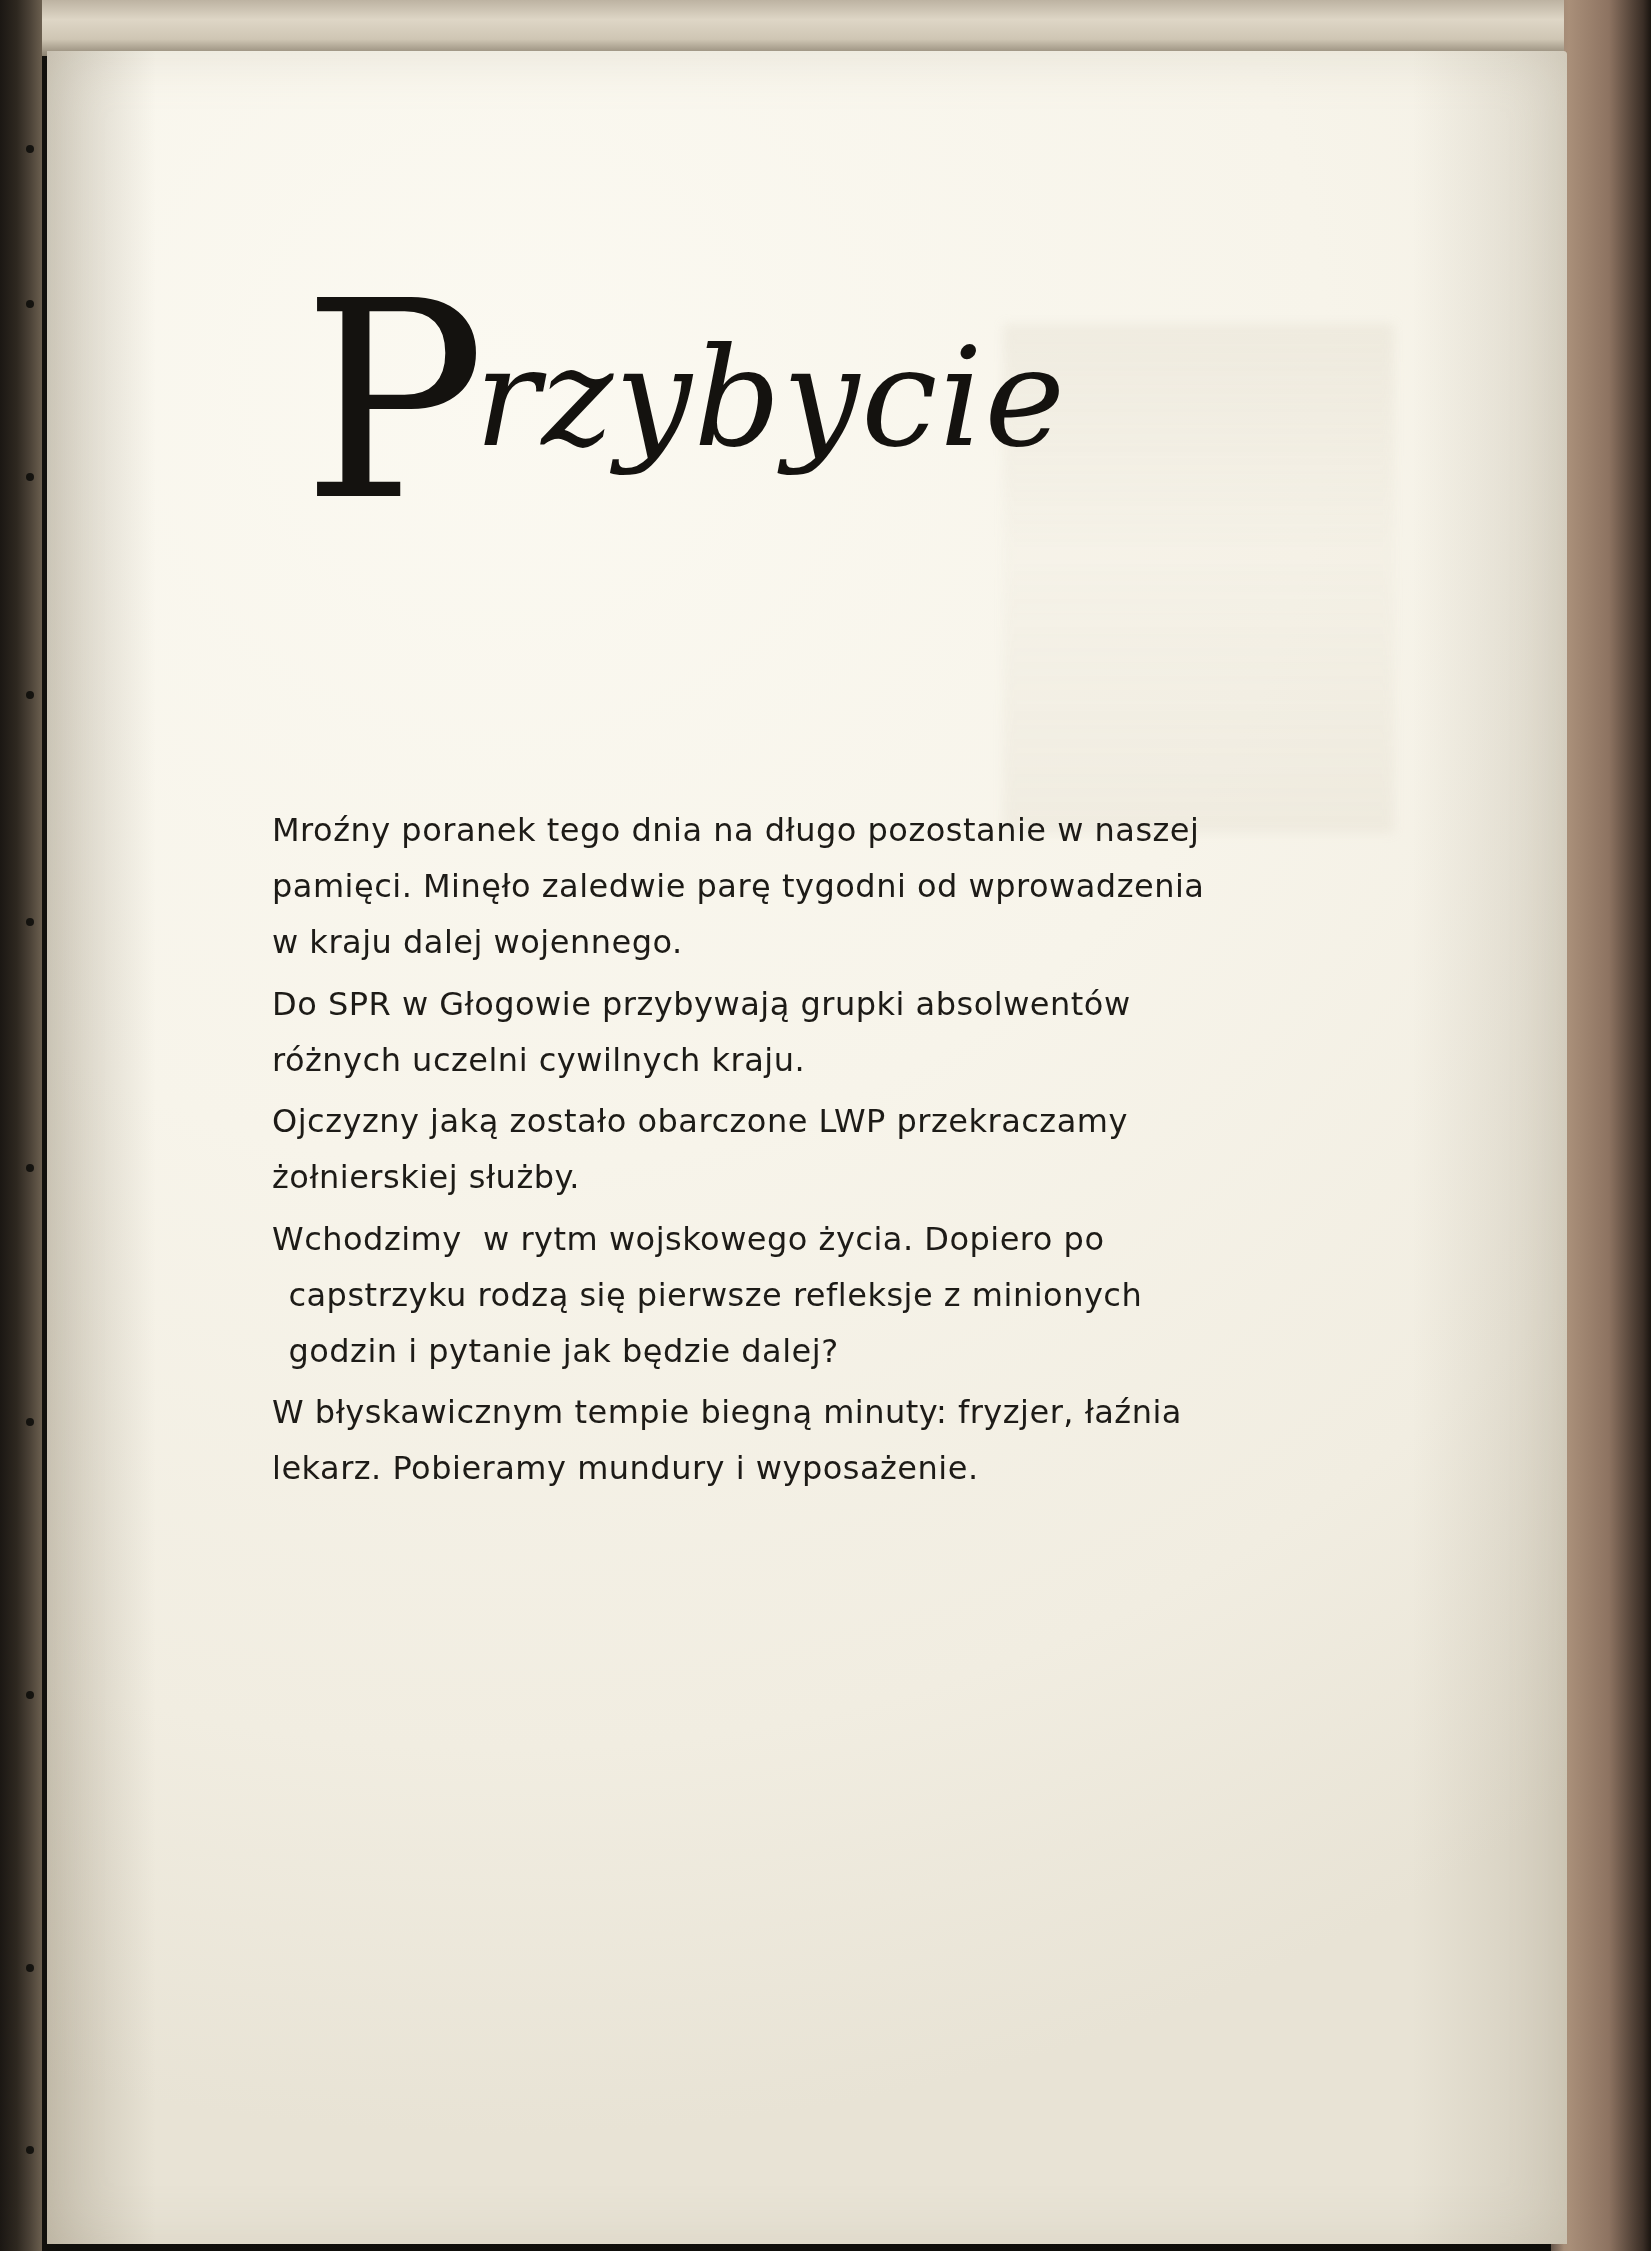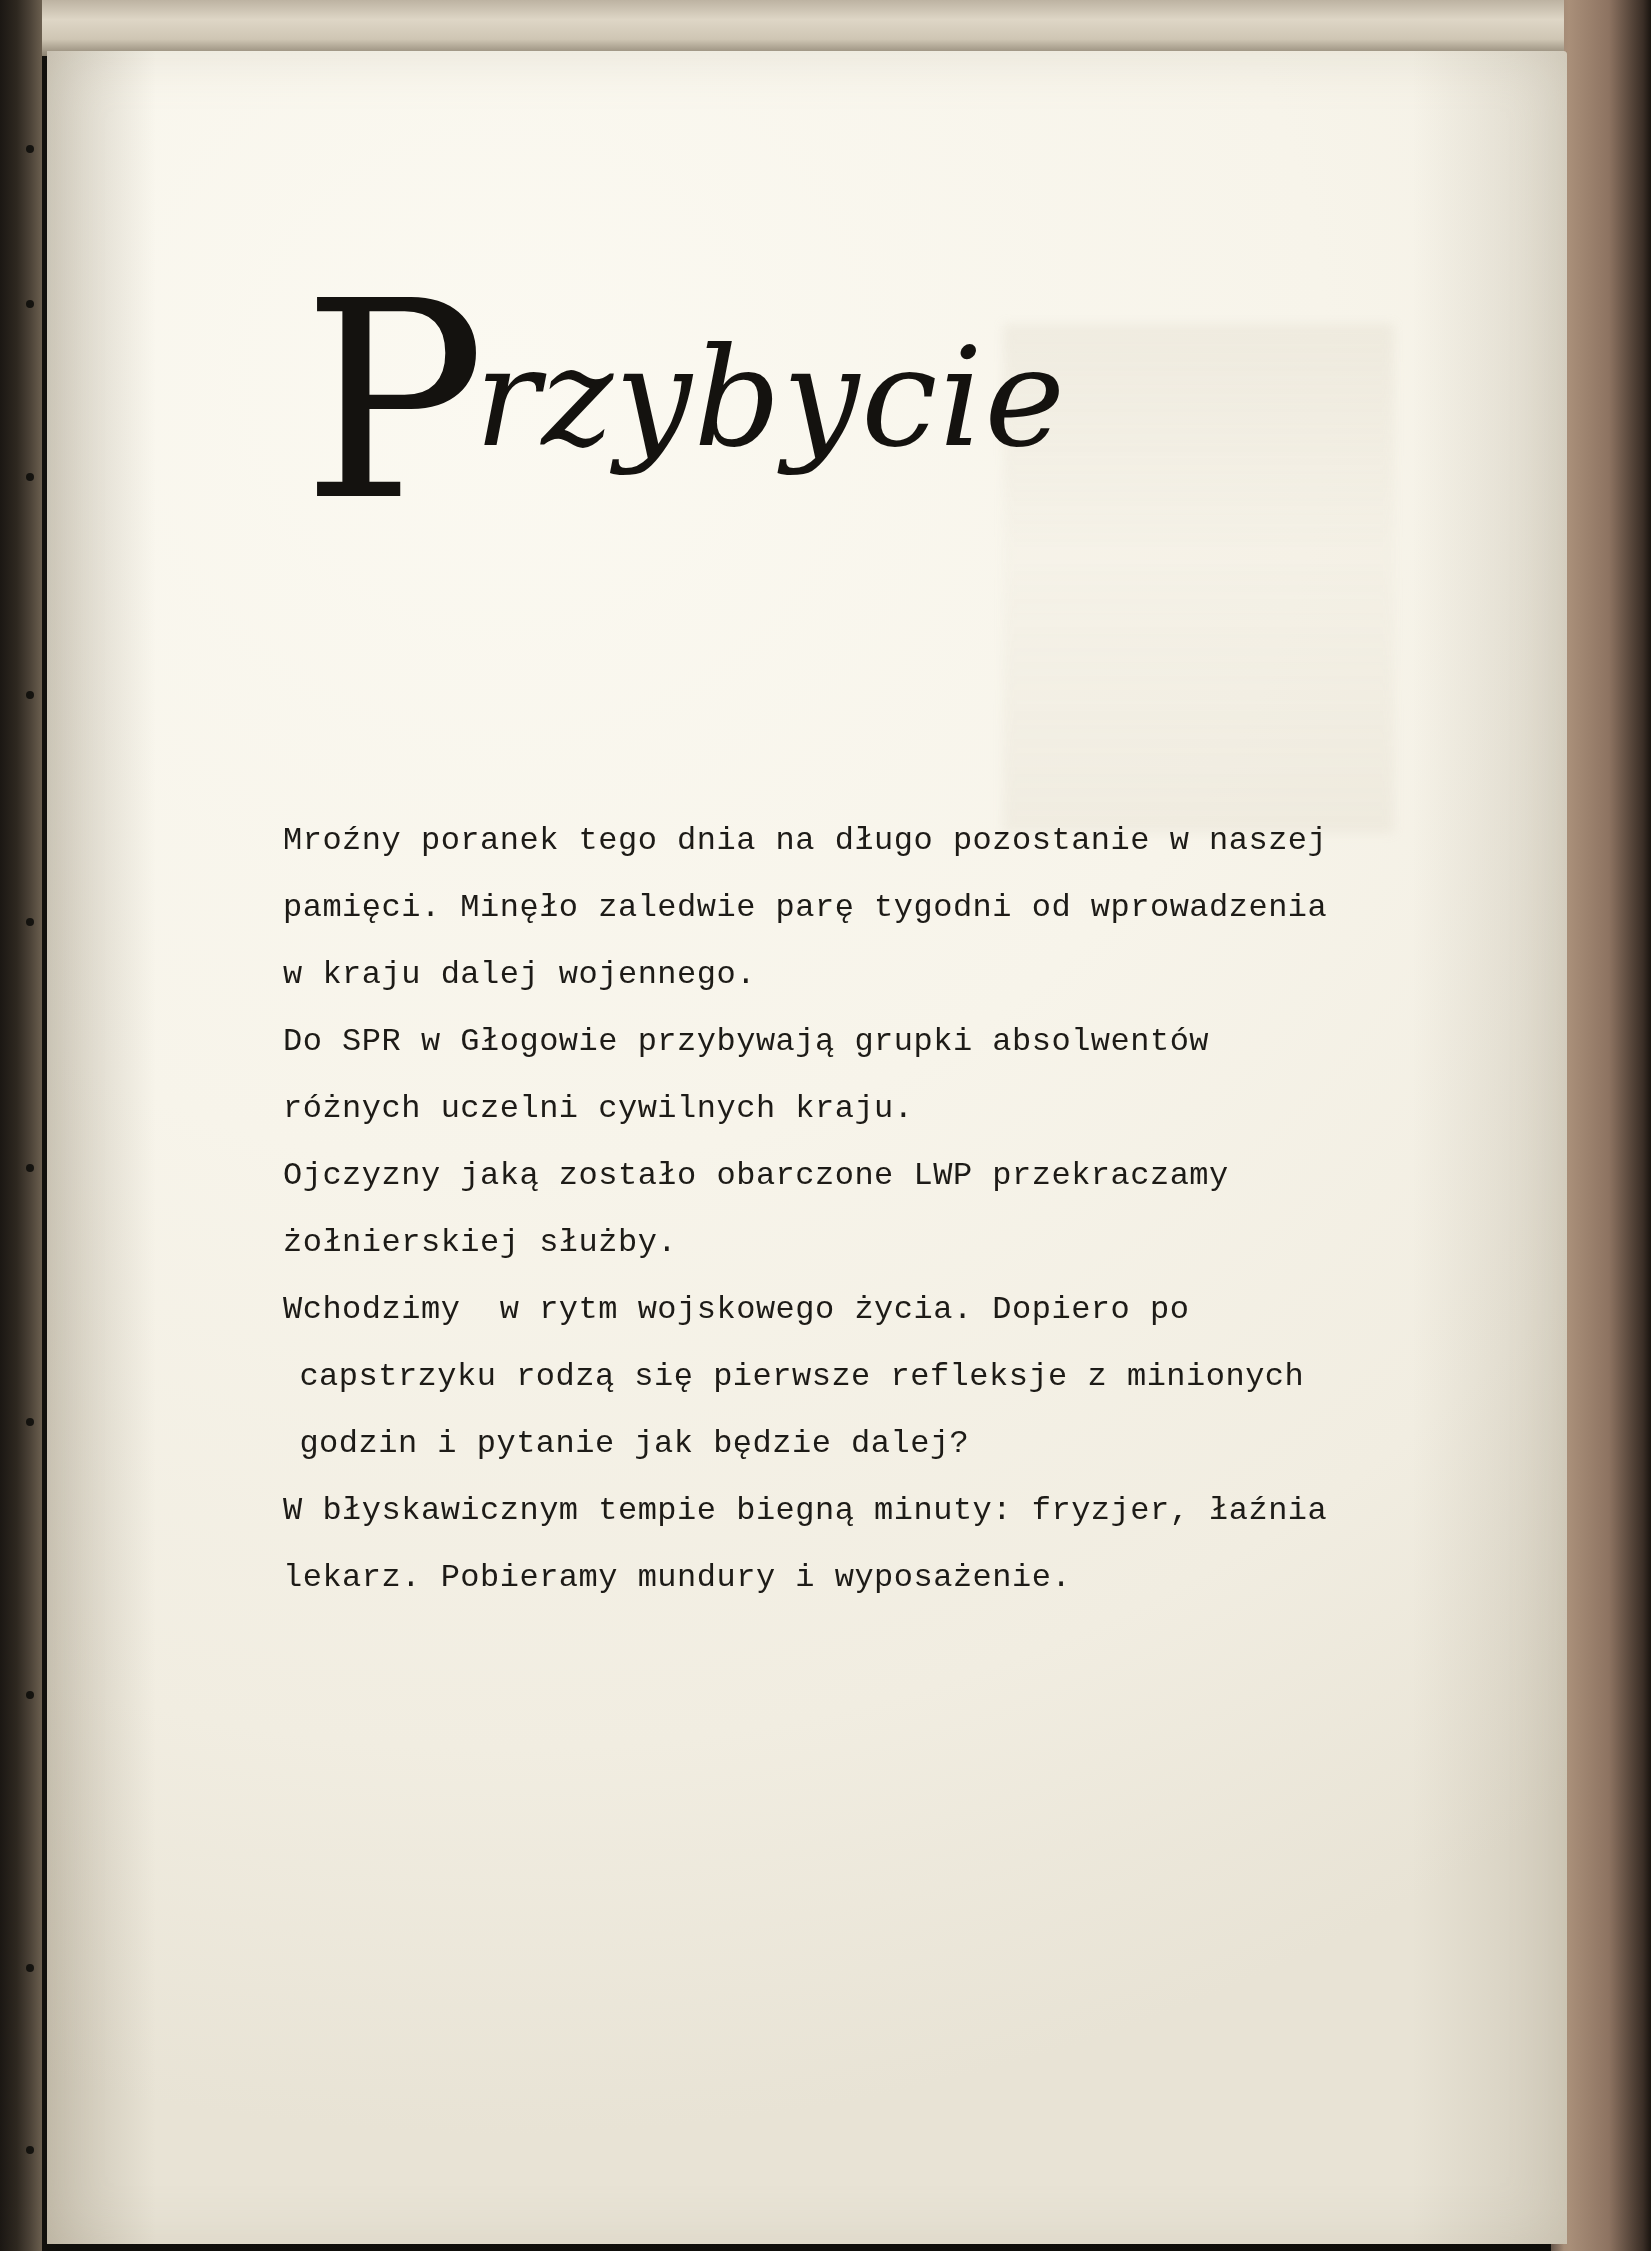--- a/index.html
+++ b/index.html
@@ -155,23 +155,22 @@
     color: #1d1b17;
     font-family: "DejaVu Sans", sans-serif;
     font-size: 32px;
     line-height: 56px;
     letter-spacing: 0.5px;
   }
   .para {
     margin: 0 0 5.5px 0;
   }
   .para p {
-    margin: 11px;
+    margin: 0;
     white-space: pre-wrap;
-    font-family: Liberation Mono, monospace;
   }
   .para p.indent {
     padding-left: 16.4px;
   }
 </style>
 </head>
 <body>
 
 <div class="page-frame">
   <div class="backdrop"></div>

